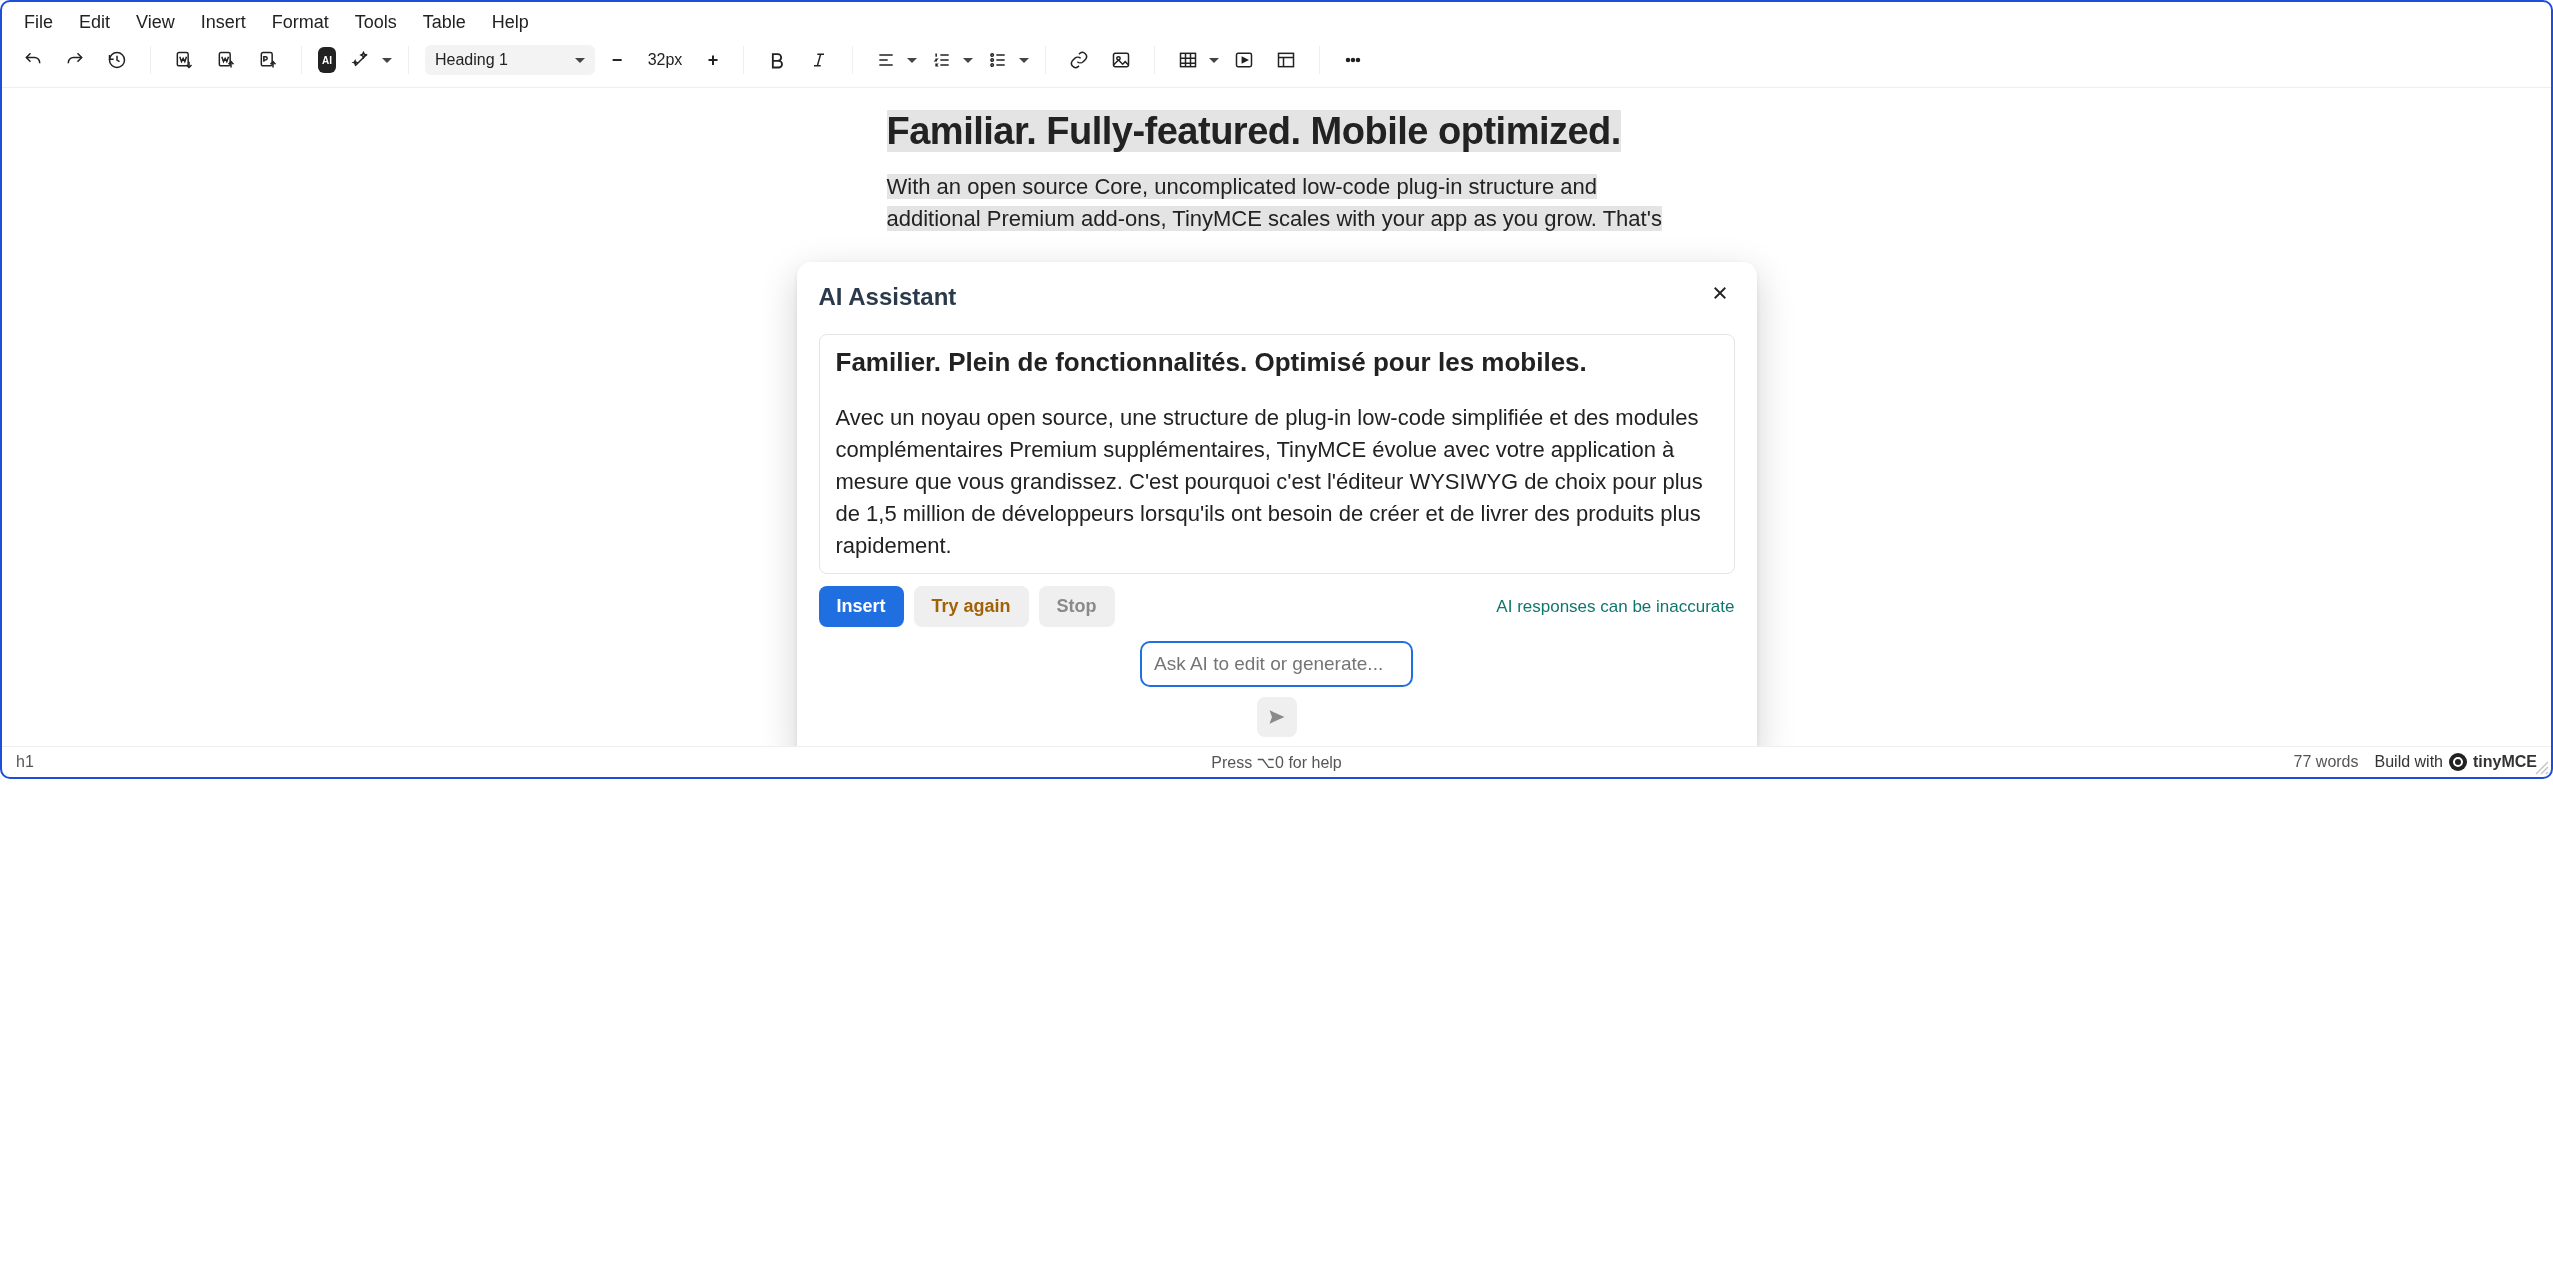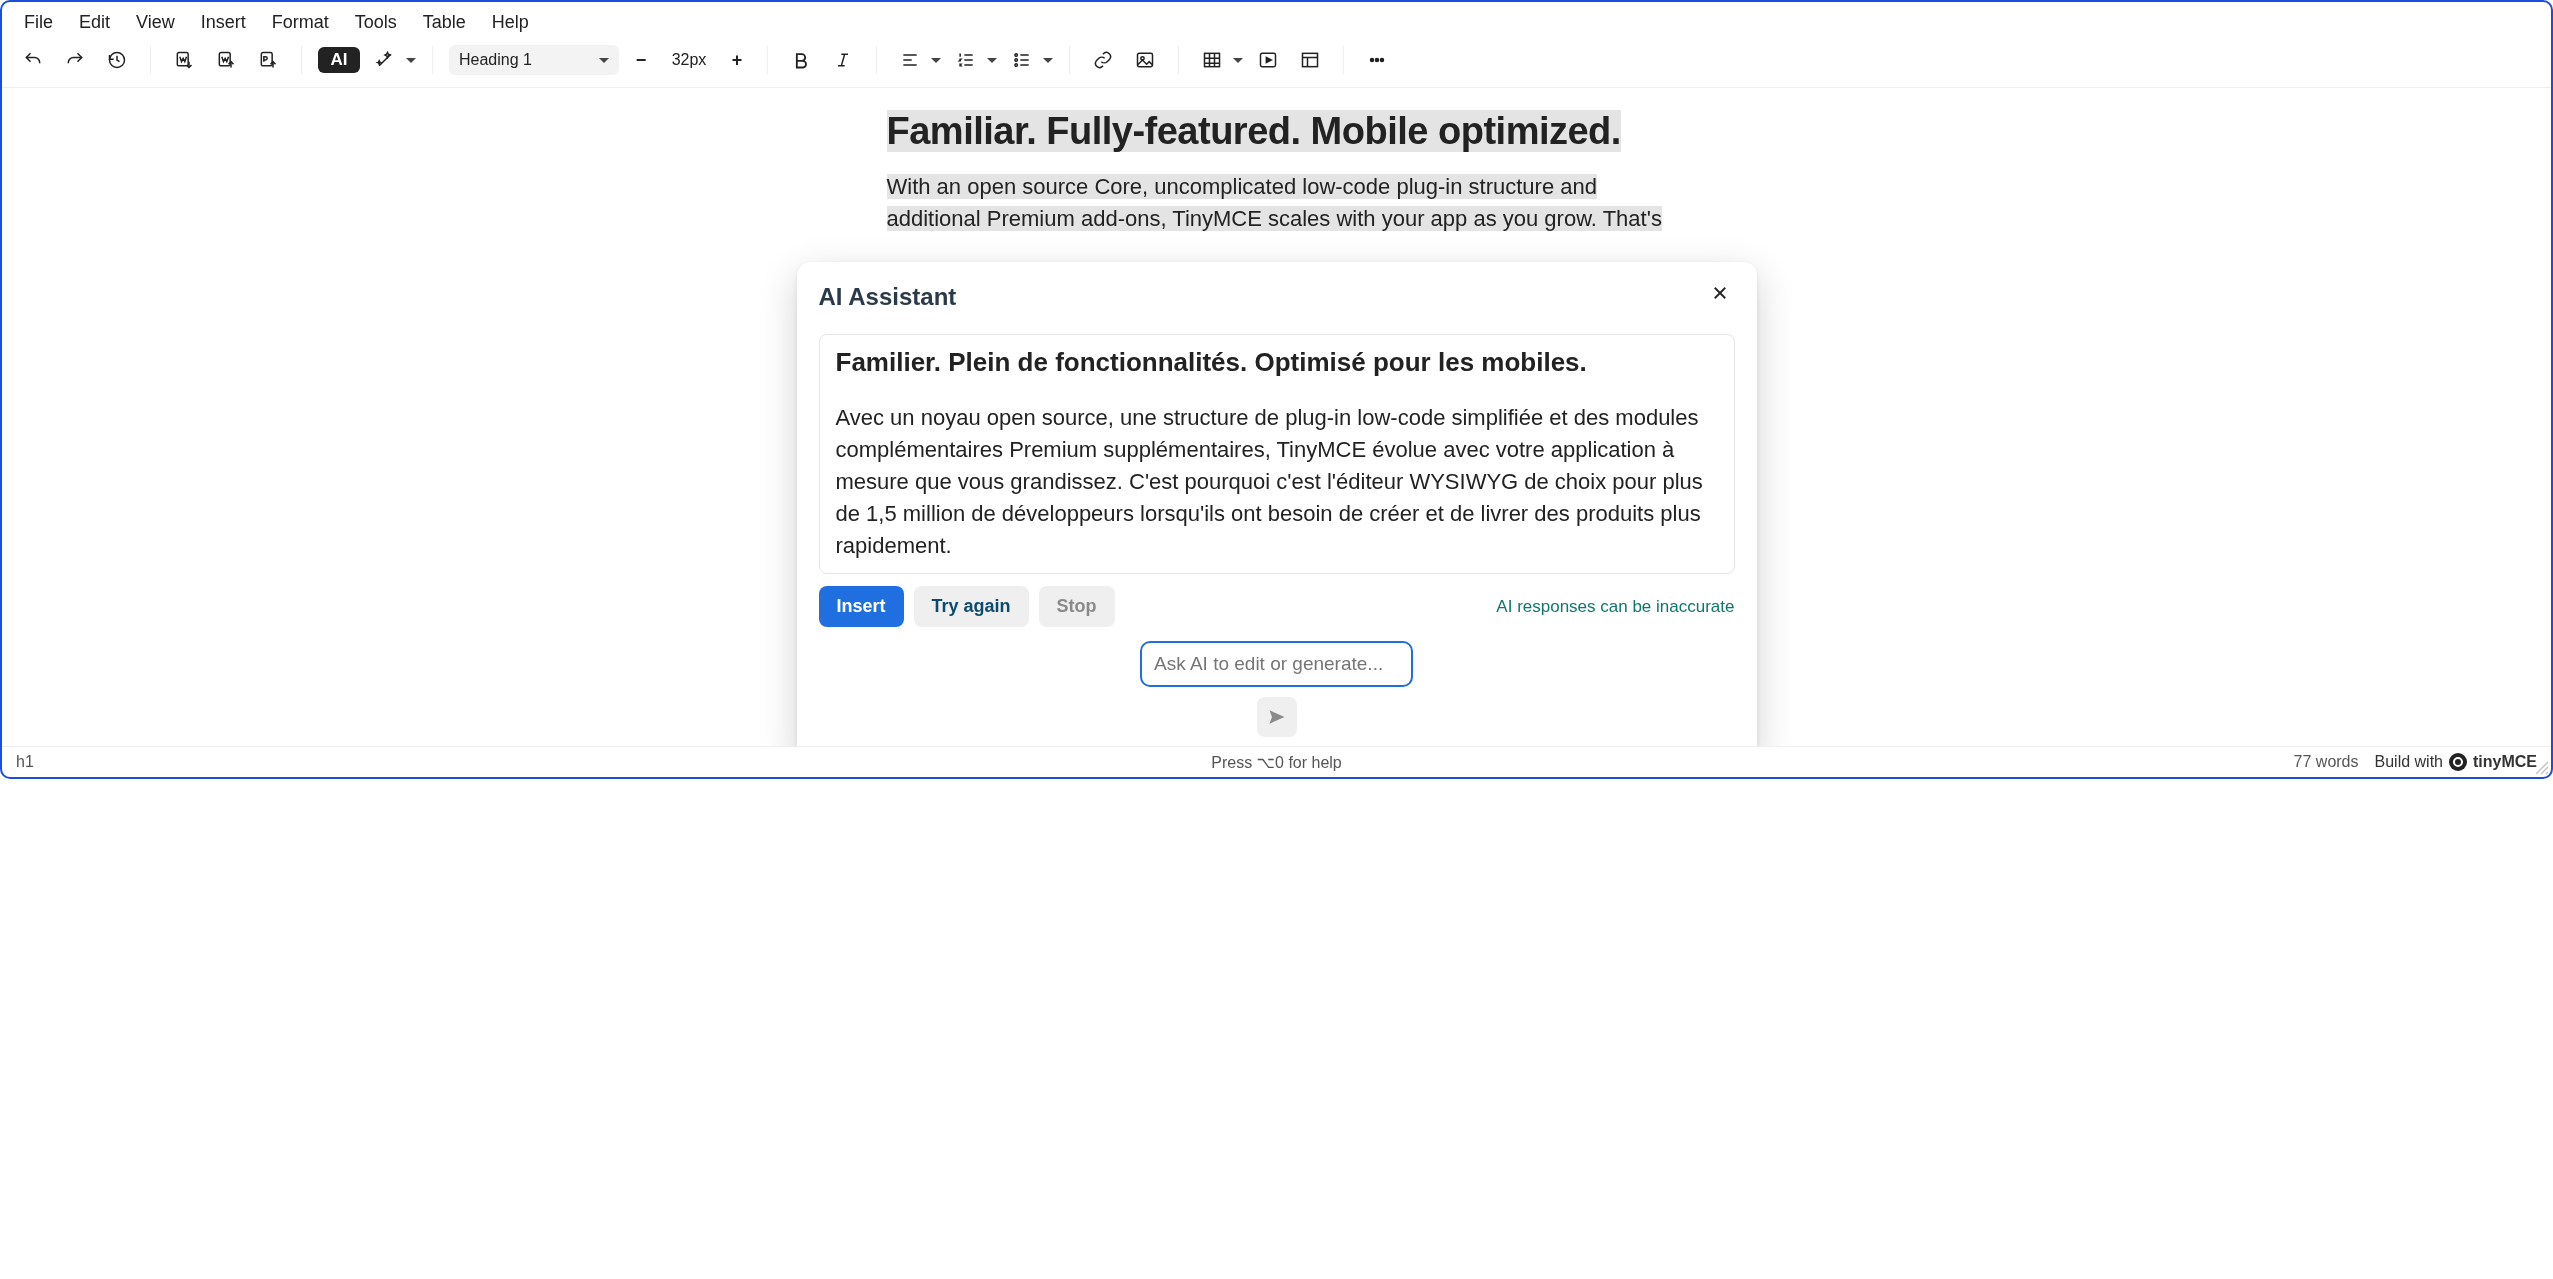--- a/index.html
+++ b/index.html
@@ -11,41 +11,41 @@
   
   .toolbar { display:flex; align-items:center; gap:8px; padding:6px 14px 10px; border-bottom:1px solid #eee; flex-wrap:nowrap;}
   .sep { width:1px; height:28px; background:#eee; margin:0 8px; }
   .tbtn { width:34px; height:34px; display:flex; align-items:center; justify-content:center; border-radius:6px; color:#222; }
   .tbtn svg { width:20px; height:20px; stroke:#222; fill:none; stroke-width:1.8; }
   .select { display:flex; align-items:center; gap:8px; background:#f3f3f3; border-radius:6px; padding:6px 10px; min-width:170px; font-size:16px;}
   .select .chev { margin-left:auto; }
   .numbox { display:flex; align-items:center; gap:6px; }
   .numbox .val { min-width:56px; text-align:center; font-size:16px;}
   .nbtn { width:28px; height:28px; display:flex; align-items:center; justify-content:center; font-size:18px; font-weight:600;}
-  .ai-badge { background:#222; color:#fff; border-radius:6px; width:42px;height:26px;display:flex;align-items:center;justify-content:center;font-weight:700;font-size:17px;}
+  .ai-badge { background:#222; color:#fff; border-radius:6px; width:18px;height:26px;display:flex;align-items:center;justify-content:center;font-weight:700;font-size:10px;}
   
   .editor-wrap { flex:1; overflow:auto; position:relative; }
   .content { max-width:800px; margin:22px auto 0; padding:0 10px; }
   .headline { font-size:38px; font-weight:800; letter-spacing:-0.5px; margin:0 0 18px; }
   .para { font-size:22px; line-height:1.45; margin:0; }
   .sel { background:#e4e4e4; }
   
   .dialog { position:absolute; left:50%; transform:translateX(-50%); top:174px; width:960px; background:#fff; border-radius:14px; box-shadow:0 12px 38px rgba(0,0,0,.18), 0 2px 6px rgba(0,0,0,.08); padding:18px 22px 22px; }
   .dlg-head { display:flex; align-items:flex-end; justify-content:space-between; margin-bottom:23px;}
   .dlg-title { font-size:24px; font-weight:600; color:#2b3a4a;}
   .close-x { font-size:20px; cursor:pointer; padding:4px 6px;}
   .result-box { border:1px solid #e5e5e5; border-radius:8px; padding:12px 16px 18px; max-height:240px; overflow:auto; position:relative;}
   .result-box::-webkit-scrollbar { width:10px;}
   .result-box::-webkit-scrollbar-thumb { background:#bdbdbd; border-radius:6px;}
   .r-head { font-size:26px; font-weight:800; margin:0 0 24px;}
   .r-para { font-size:22px; line-height:1.45; margin:0;}
   .dlg-actions { display:flex; align-items:center; gap:10px; margin-top:12px;}
   .btn { font-size:18px; font-weight:700; padding:10px 18px; border-radius:8px; border:none; cursor:pointer;}
   .btn-primary { background:#1f6fe0; color:#fff;}
-  .btn-secondary { background:#efefef; color:#0c4a6e;}
+  .btn-secondary { background:#efefef; color:#a16207;}
   .btn-stop { background:#efefef; color:#8a8a8a;}
   .disclaimer { margin-left:auto; color:#0f766e; font-size:17px;}
   .prompt-row { display:flex; gap:10px; margin-top:14px; align-items:center;flex-direction:column;}
   .prompt { flex:1; border:2px solid #1f6fe0; border-radius:10px; padding:10px 12px; font-size:19px; outline:none;}
   .send { width:40px; height:40px; background:#efefef; border-radius:8px; display:flex; align-items:center; justify-content:center;}
   .send svg { width:20px; height:20px; fill:#8a8a8a;}
   
   .statusbar { border-top:1px solid #eee; display:flex; align-items:center; padding:6px 14px; font-size:16px; color:#555;}
   .statusbar .center { position:absolute; left:50%; transform:translateX(-50%);}
   .statusbar .right { margin-left:auto; display:flex; align-items:center; gap:16px;}

